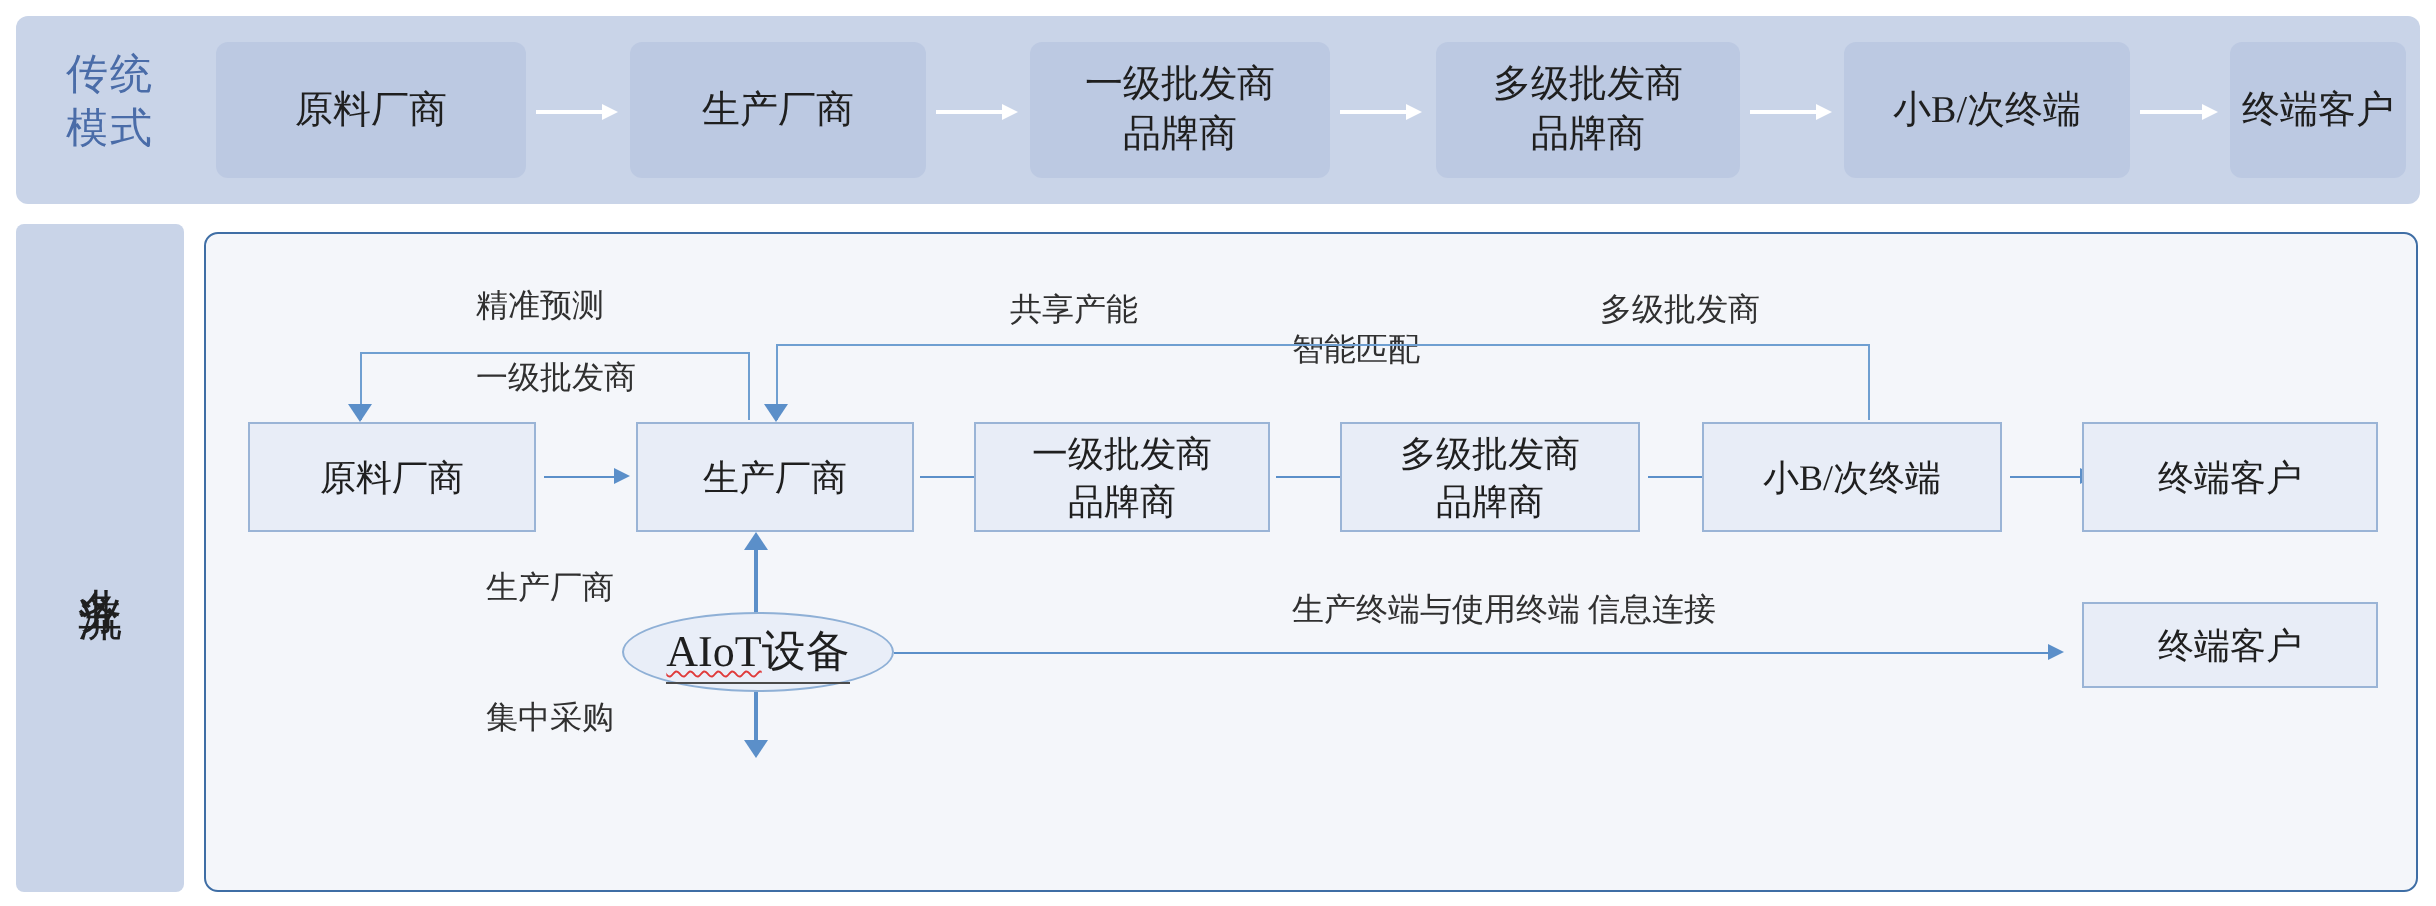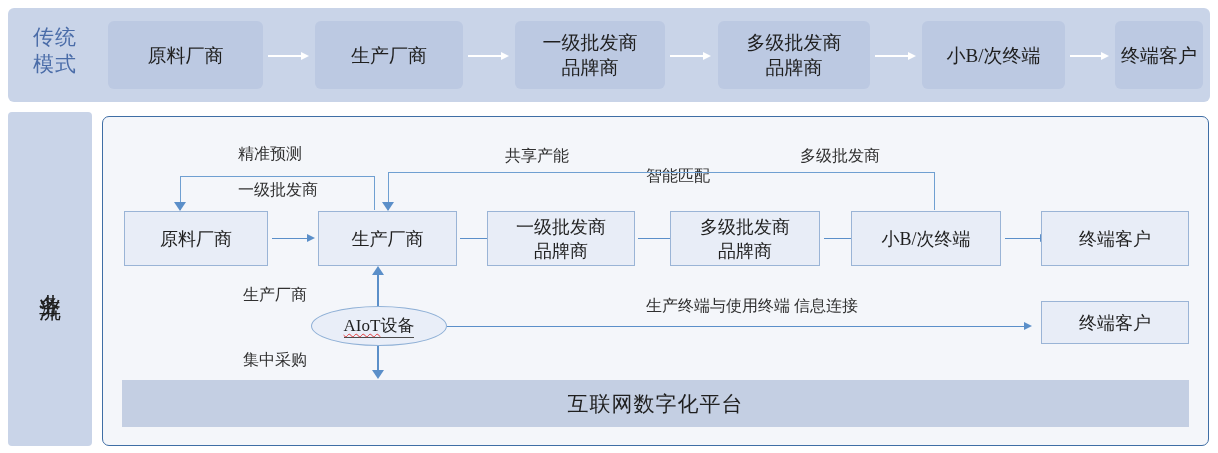--- a/index.html
+++ b/index.html
@@ -161,21 +161,21 @@
 
   
   .aiot{
     position:absolute;
     background:#e9eef8;
     border:1px solid #8fb0d6;
     border-radius:50%;
     display:flex;
     align-items:center;
     justify-content:center;
-    font-size:17px;
+    font-size:22px;
     color:#1f1f1f;
     box-sizing:border-box;
   }
   .squiggle{
     text-decoration:underline;
     text-decoration-style:wavy;
     text-decoration-color:#e03a3a;
     text-decoration-thickness:1px;
     text-underline-offset:2px;
   }
@@ -334,17 +334,14 @@
   <div class="anno" style="left:646px;top:296px;">生产终端与使用终端 信息连接</div>
   <div class="b-arrow" style="left:447px;top:322px;width:585px;">
     <div class="shaft" style="width:577px;"></div>
       <div class="head" style="left:577px;"></div>
   </div>
 
   <div class="node" style="left:1041px;top:301px;width:148px;height:43px;">
     <span>终端客户</span>
   </div>
 
-  <div class="platform" style="left:122px;top:380px;width:1067px;height:47px;">
-    <span>互联网数字化平台</span>
-  </div>
 
 </div>
 
 </body></html>

